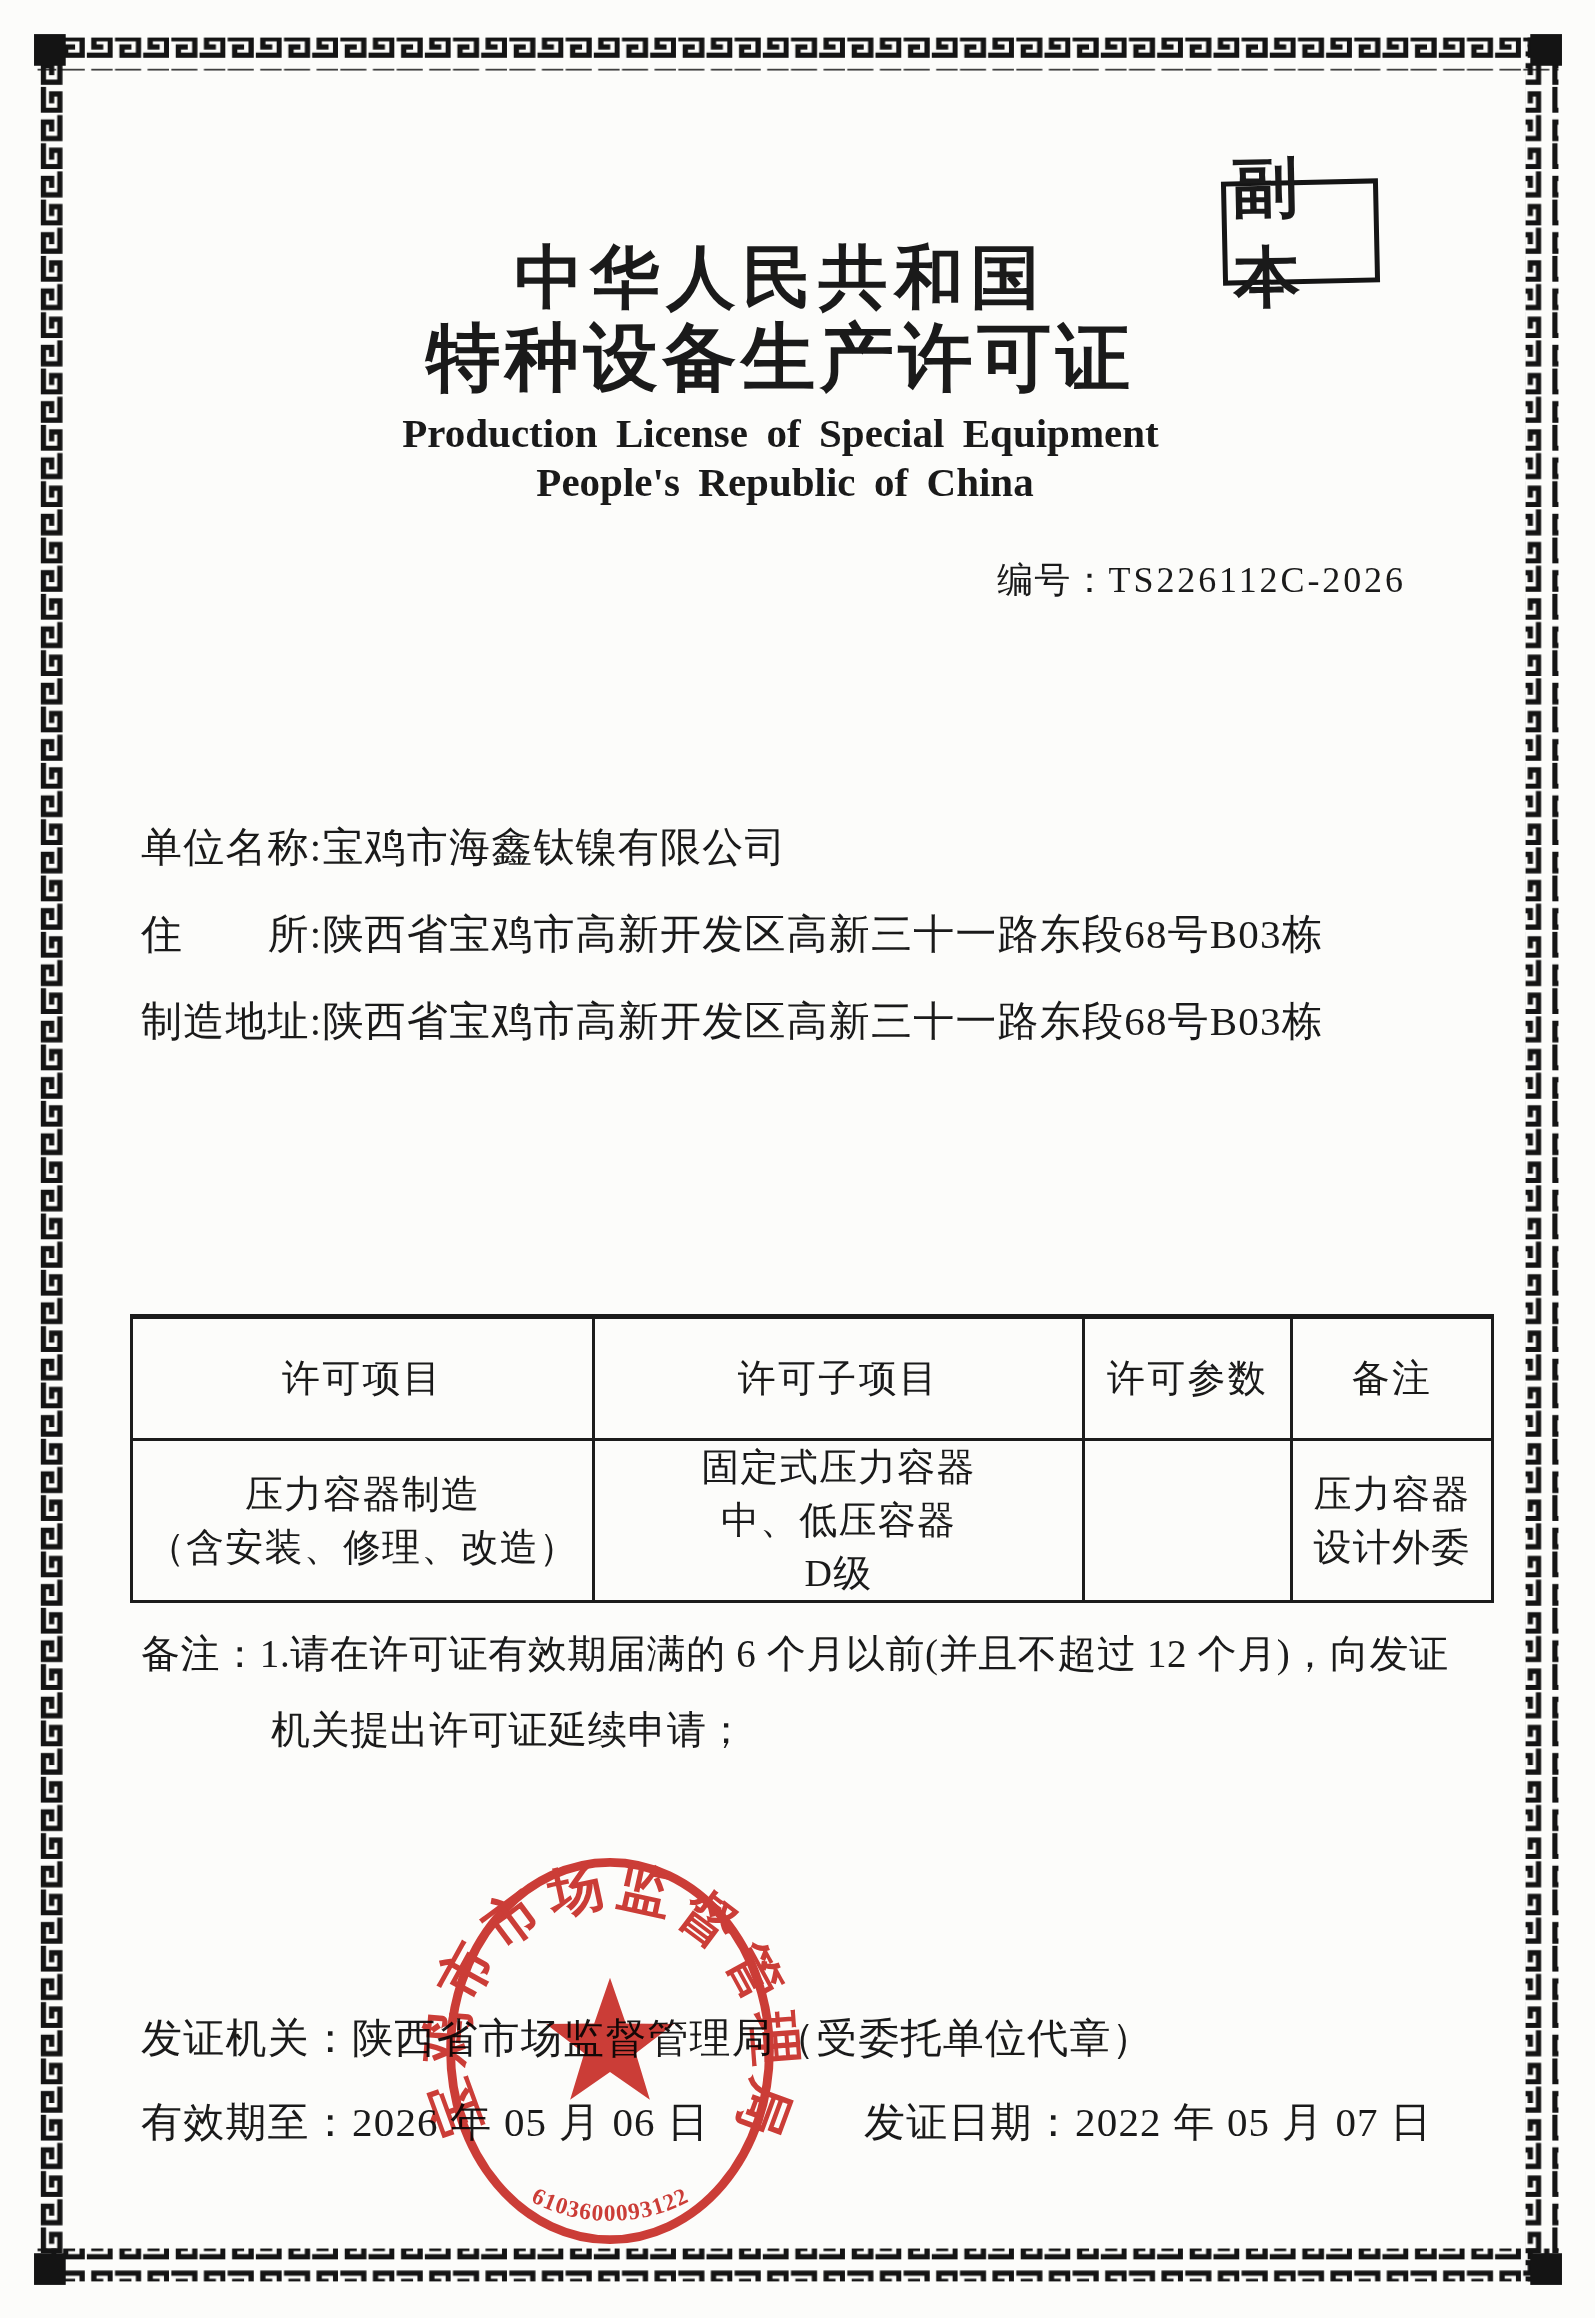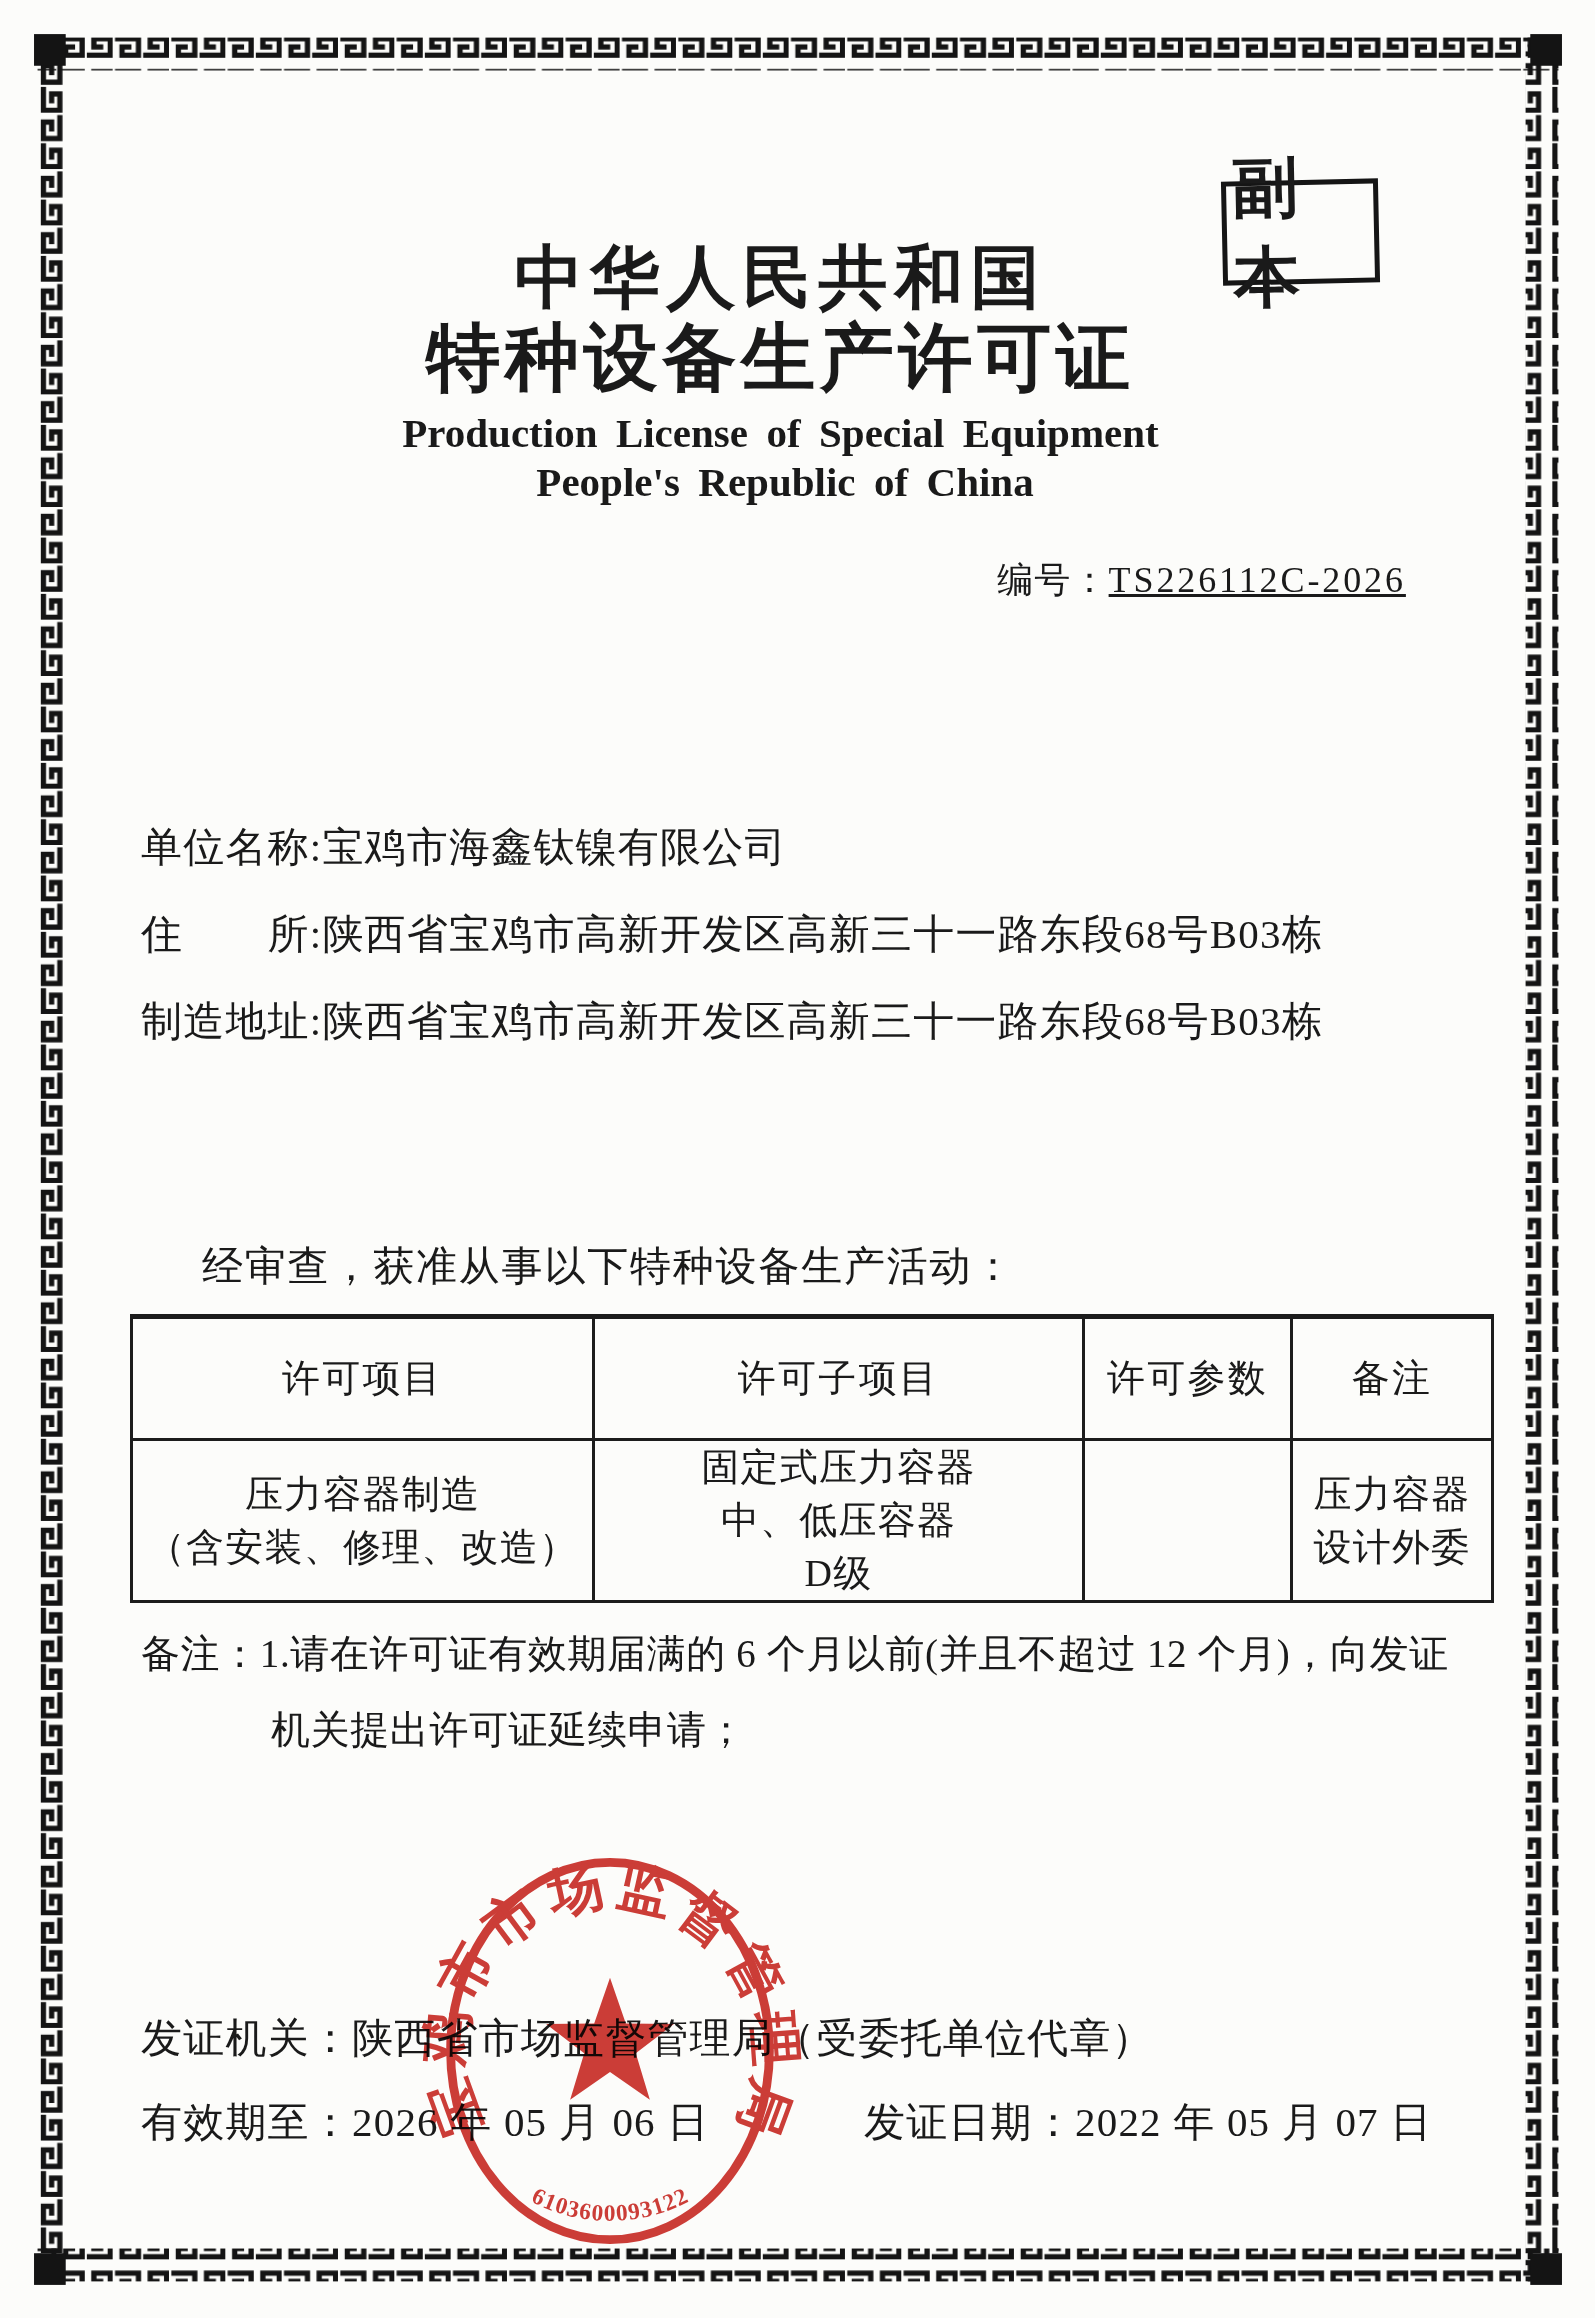--- a/index.html
+++ b/index.html
@@ -22,21 +22,21 @@
     transform:rotate(-1.2deg);
   }
 
   .title-block{position:absolute;left:0;top:216px;width:1561px;text-align:center;}
   .title-cn1{font-size:69px;font-weight:700;letter-spacing:7px;line-height:76px;margin-top:24px;}
   .title-cn2{font-size:74px;font-weight:700;letter-spacing:4.7px;line-height:83px;margin-top:1.2px;}
   .title-en1{font-size:41px;font-weight:700;word-spacing:8.2px;line-height:50px;margin-top:8.2px;}
   .title-en2{font-size:41px;font-weight:700;word-spacing:8.2px;line-height:49px;padding-left:9px;}
 
   .license-no{position:absolute;left:997px;top:556px;font-size:36px;letter-spacing:1.2px;}
-  .license-no .num{letter-spacing:2.9px;text-decoration:underline;}
+  .license-no .num{letter-spacing:2.9px;}
 
   .fields{position:absolute;left:141px;top:820px;font-size:41px;}
   .field-line{height:87px;white-space:nowrap;letter-spacing:1.2px;}
 
   .approval-intro{position:absolute;left:202px;top:1239px;font-size:41px;letter-spacing:1.8px;}
 
   table.license-table{
     position:absolute;left:130px;top:1314px;width:1362px;
     border-collapse:collapse;table-layout:fixed;
   }
@@ -115,21 +115,20 @@
       <span>单位名称:</span><span>宝鸡市海鑫钛镍有限公司</span>
     </div>
     <div class="field-line">
       <span>住　　所:</span><span>陕西省宝鸡市高新开发区高新三十一路东段68号B03栋</span>
     </div>
     <div class="field-line">
       <span>制造地址:</span><span>陕西省宝鸡市高新开发区高新三十一路东段68号B03栋</span>
     </div>
   </div>
 
-  <div class="approval-intro">经审查，获准从事以下特种设备生产活动：</div>
 
   <table class="license-table">
     <colgroup>
       <col style="width:462px">
         <col style="width:490px">
         <col style="width:208px">
         <col style="width:201px">
     </colgroup>
     <tbody>
         <tr>

